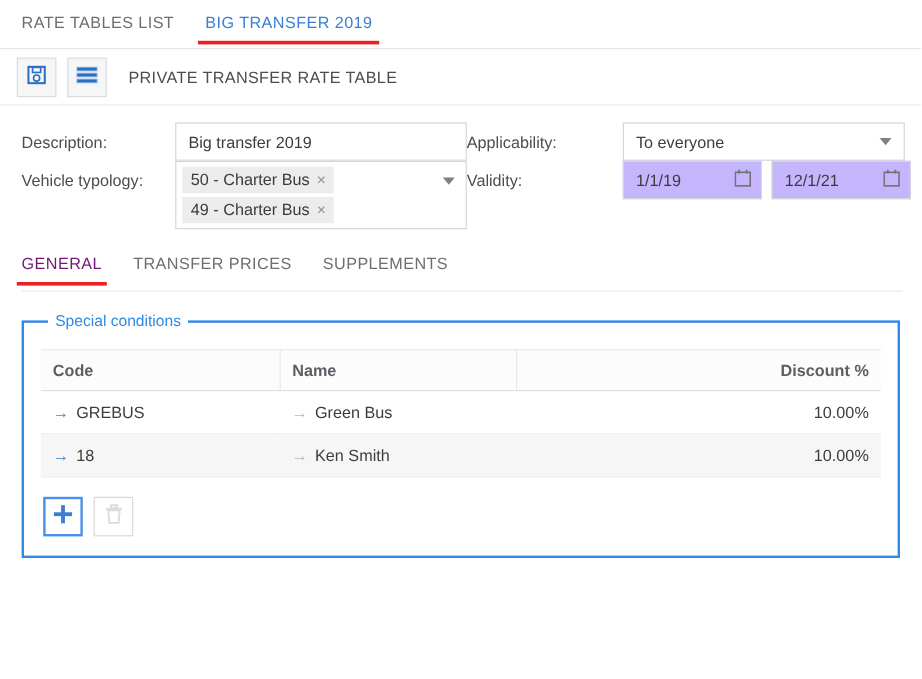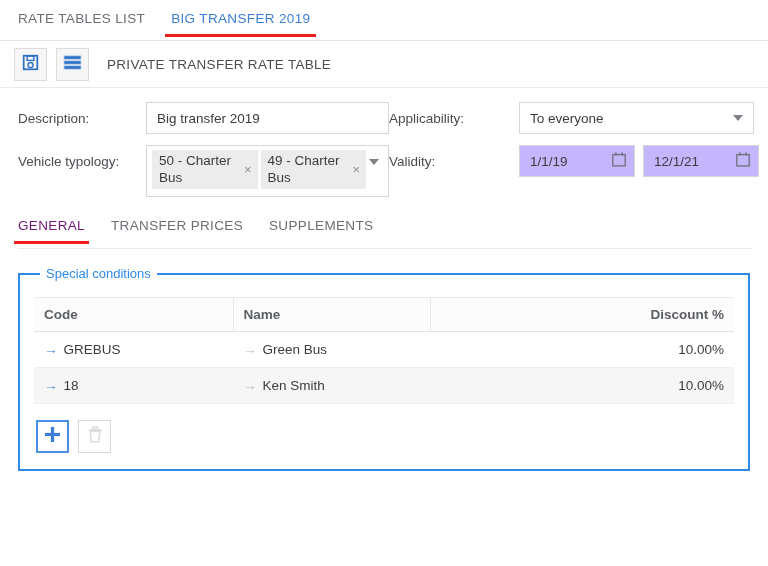--- a/index.html
+++ b/index.html
@@ -86,21 +86,20 @@
     font-size: 13.5px;
     letter-spacing: 0.3px;
     color: #4a4d52;
   }
 
   
   .form {
     padding: 14px 16px 0 18px;
     display: grid;
     grid-template-columns: 128px 243px 130px 1fr;
-    row-gap: 11px;
     align-items: start;
   }
   .flabel {
     font-size: 13.5px;
     color: #4a4d52;
     padding-top: 9px;
     white-space: nowrap;
   }
   .finput {
     height: 32px;
@@ -132,20 +131,21 @@
   }
 
   
   .chipbox {
     border: 1px solid #d4d6d9;
     background: #fff;
     min-height: 52px;
     padding: 4px 22px 4px 5px;
     position: relative;
     display: flex;
+    flex-direction: column;
     align-items: flex-start;
     gap: 3px;
     cursor: pointer;
   }
   .chipbox .caret {
     position: absolute;
     right: 9px; top: 13px;
   }
   .chip {
     background: #ececec;

